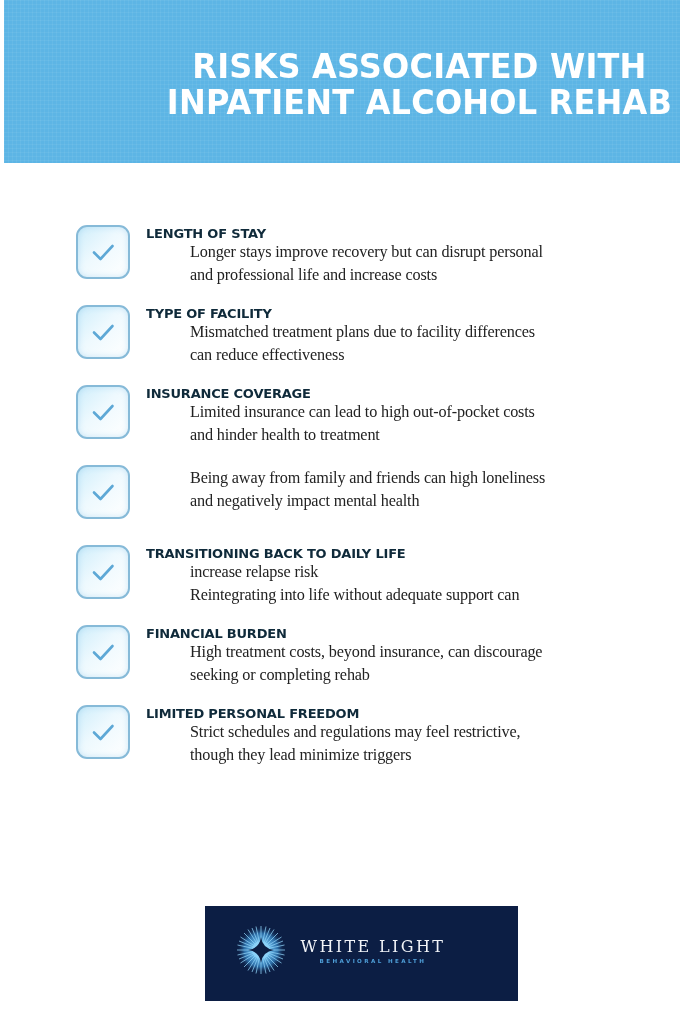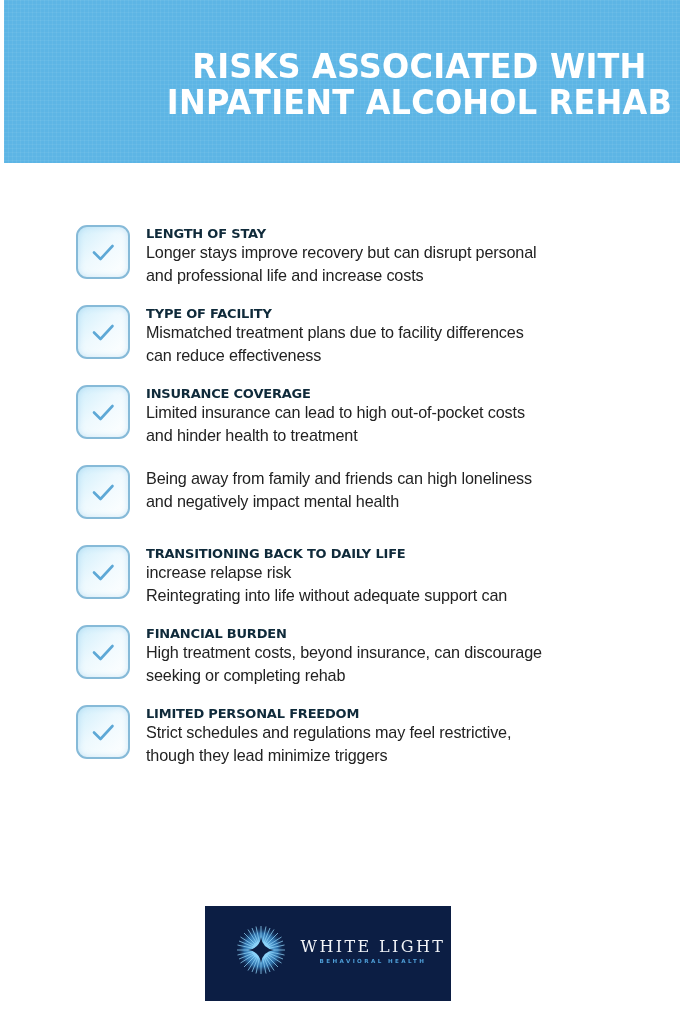--- a/index.html
+++ b/index.html
@@ -32,26 +32,26 @@
     box-shadow: inset 0 0 6px rgba(120,190,230,0.35);
     display: flex; align-items: center; justify-content: center;
   }
   .check-box svg { width: 28px; height: 28px; }
   .text { position: absolute; left: 70px; top: 2px; width: 500px; }
   .heading {
     font-family: "DejaVu Sans", sans-serif; font-weight: bold; font-size: 13px;
     color: #0f2a3a; line-height: 14px; letter-spacing: -0.2px; text-transform: uppercase;
   }
   .body-text {
-    font-family: Liberation Sans, sans-serif; font-size: 16.2px; color: #222222;
-    line-height: 23px; letter-spacing: -0.15px;
+    font-family: Liberation Serif, serif; font-size: 16.2px; color: #222222;
+    line-height: 23px; letter-spacing: -0.15px; margin-left: 44px;
   }
 
   .logo {
-    position: absolute; left: 205px; top: 906px; width: 246px; height: 95px;
+    position: absolute; left: 205px; top: 906px; width: 313px; height: 95px;
     background: #0c1e44; display: flex; align-items: center;
   }
   .emblem { position: absolute; left: 31px; top: 19px; width: 50px; height: 50px; }
   .brand { position: absolute; left: 88px; top: 32px; text-align: center; width: 160px; }
   .brand-name {
     font-family: "DejaVu Serif", serif; color: #f2f4f8; font-size: 16px;
     letter-spacing: 2.4px; line-height: 18px; white-space: nowrap;
   }
   .brand-sub {
     font-family: "DejaVu Sans", sans-serif; font-weight: bold; color: #4f9fd8;

